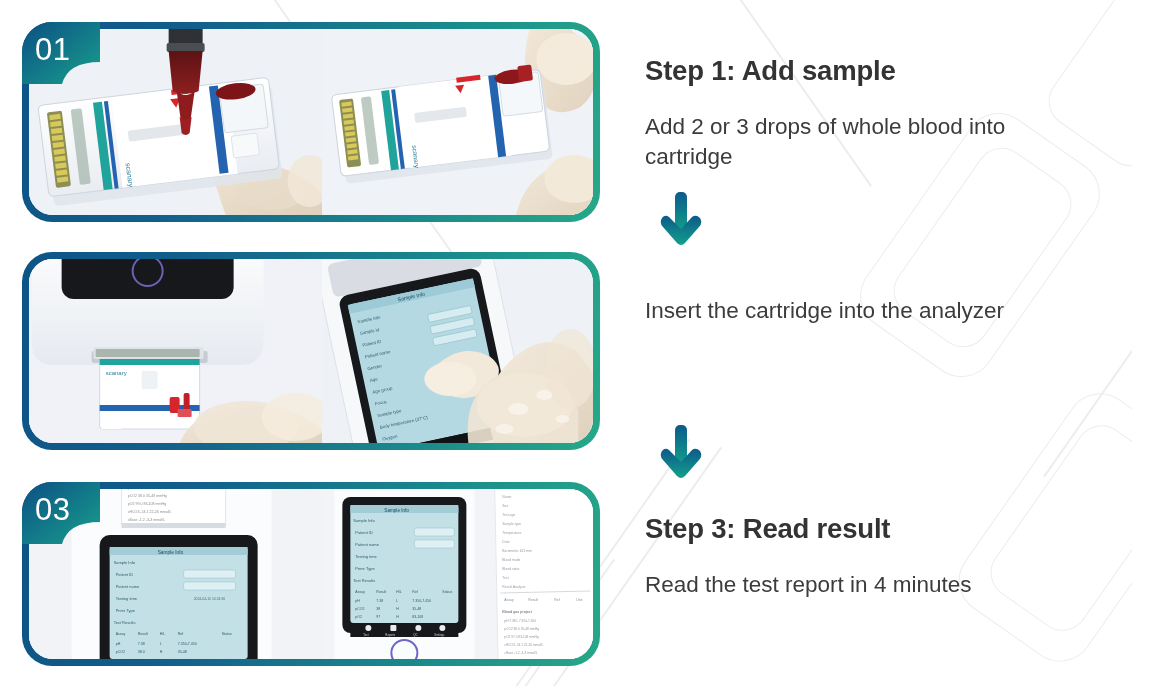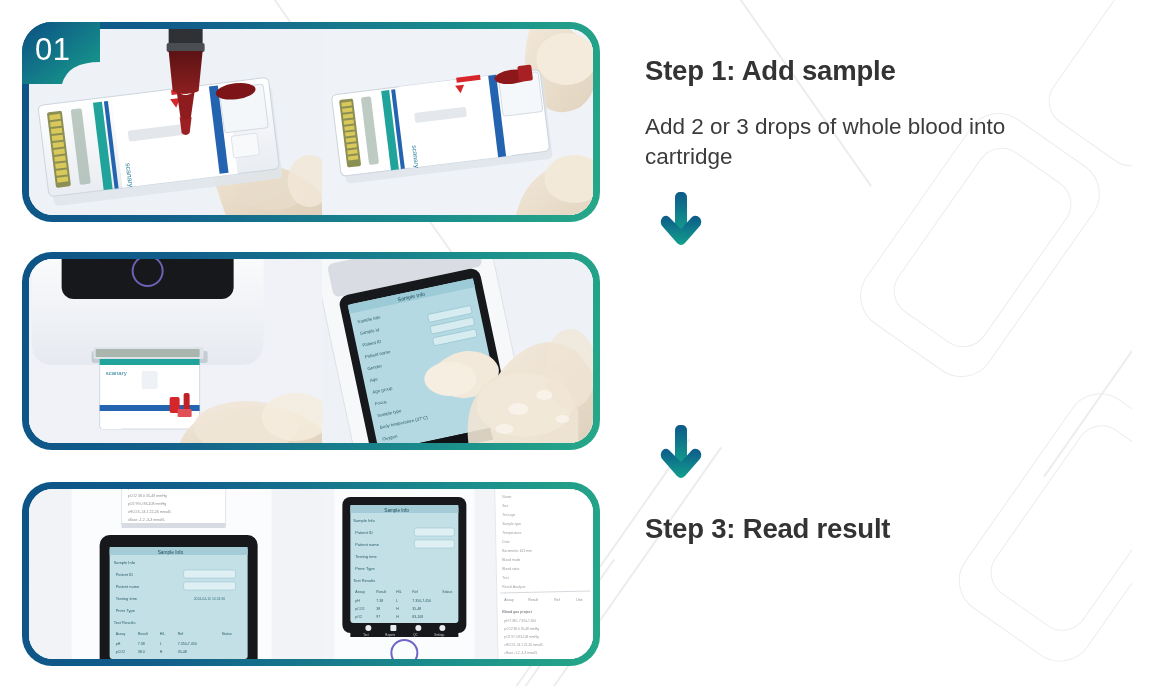--- a/index.html
+++ b/index.html
@@ -500,20 +500,32 @@
               <text x="186" y="165">cBase   -1.2      -3-3       mmol/L</text>
               <text x="186" y="173">sO2      98.6      94-98      %</text>
             </g>
           </g>
 
           <ellipse cx="262" cy="-14" rx="22" ry="16" fill="#f0e3d2" opacity=".9"></ellipse>
         </svg>
       </div>
     </div>
 
+    <div class="badge">
+      <svg width="82" height="62" viewBox="0 0 82 62">
+        <defs>
+          <linearGradient id="bg3" x1="0" y1="0" x2="1" y2="1">
+            <stop offset="0" stop-color="#0c4f84"></stop>
+              <stop offset="1" stop-color="#18a18c"></stop>
+          </linearGradient>
+        </defs>
+        <path d="M0 0 H78 V40 Q46 40 40 62 H0 Z" fill="url(#bg3)"></path>
+      </svg>
+      <span>03</span>
+    </div>
   </div>
 
   <div class="steps">
 
     <div class="step" style="top:54px;">
       <h2>Step 1: Add sample</h2>
       <p>Add 2 or 3 drops of whole blood into cartridge</p>
     </div>
 
     <div class="arrow" style="top:192px;">
@@ -523,33 +535,35 @@
             <stop offset="0" stop-color="#0d5a8a"></stop>
               <stop offset="1" stop-color="#12a08c"></stop>
           </linearGradient>
         </defs>
         <rect x="17" y="0" width="12" height="40" rx="5" fill="url(#ar1)"></rect>
         <path d="M4 26 q-3 5 1 9 l14 16 q4 4 8 0 l14 -16 q4 -4 1 -9 q-4 -4 -8 -1 L23 37 L11 25 q-4 -3 -7 1 Z" fill="url(#ar1)"></path>
       </svg>
     </div>
 
     <div class="step" style="top:272px;">
+      <p>Insert the cartridge into the analyzer</p>
     </div>
 
     <div class="arrow" style="top:425px;">
       <svg width="46" height="54" viewBox="0 0 46 54">
         <defs>
           <linearGradient id="ar2" x1="0" y1="0" x2="0" y2="1">
             <stop offset="0" stop-color="#0d5a8a"></stop>
               <stop offset="1" stop-color="#12a08c"></stop>
           </linearGradient>
         </defs>
         <rect x="17" y="0" width="12" height="40" rx="5" fill="url(#ar2)"></rect>
         <path d="M4 26 q-3 5 1 9 l14 16 q4 4 8 0 l14 -16 q4 -4 1 -9 q-4 -4 -8 -1 L23 37 L11 25 q-4 -3 -7 1 Z" fill="url(#ar2)"></path>
       </svg>
     </div>
 
     <div class="step" style="top:512px;">
       <h2>Step 3: Read result</h2>
+      <p>Read the test report in 4 minutes</p>
     </div>
   </div>
 
 </div>
 
 </body></html>

